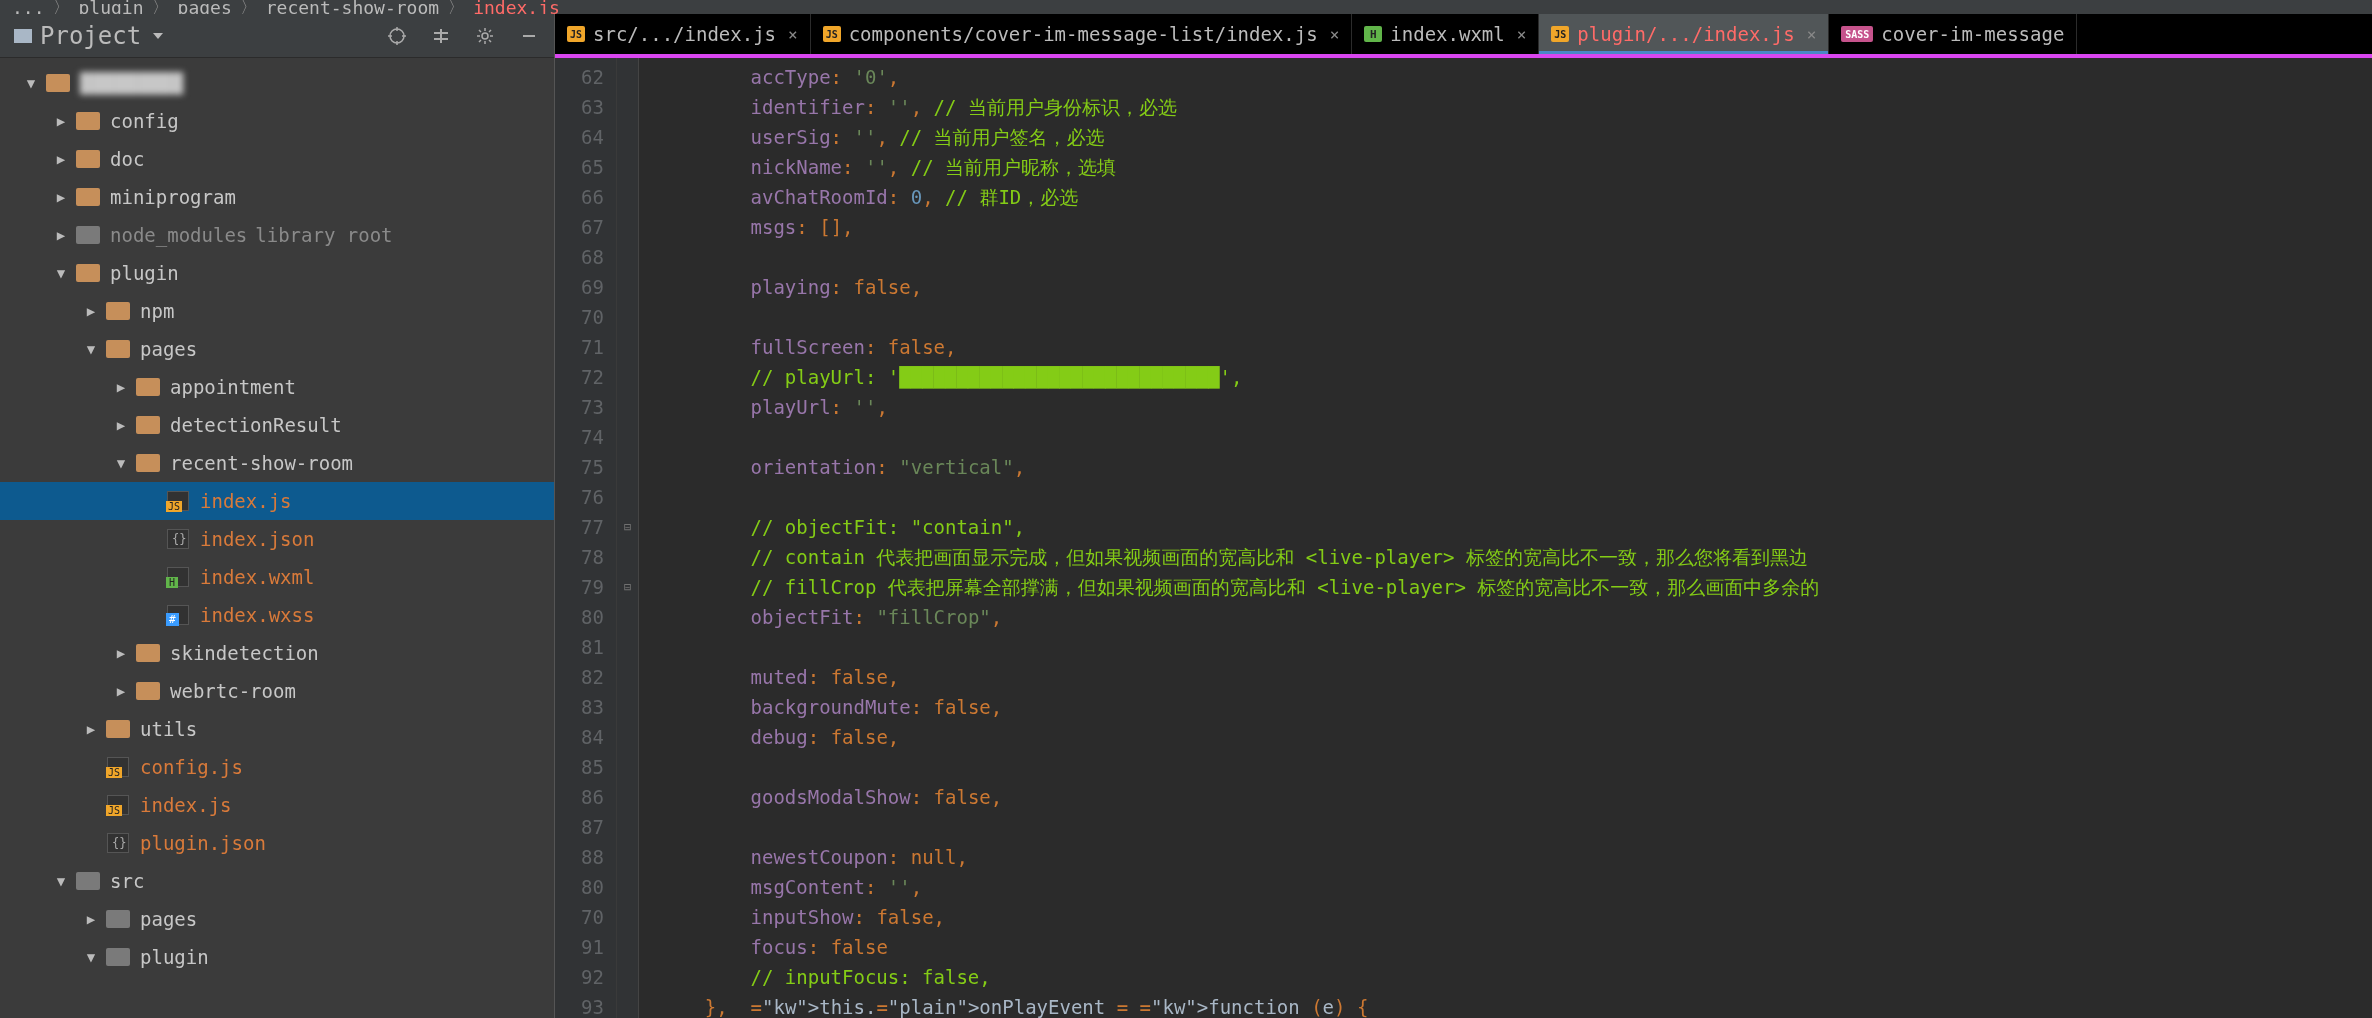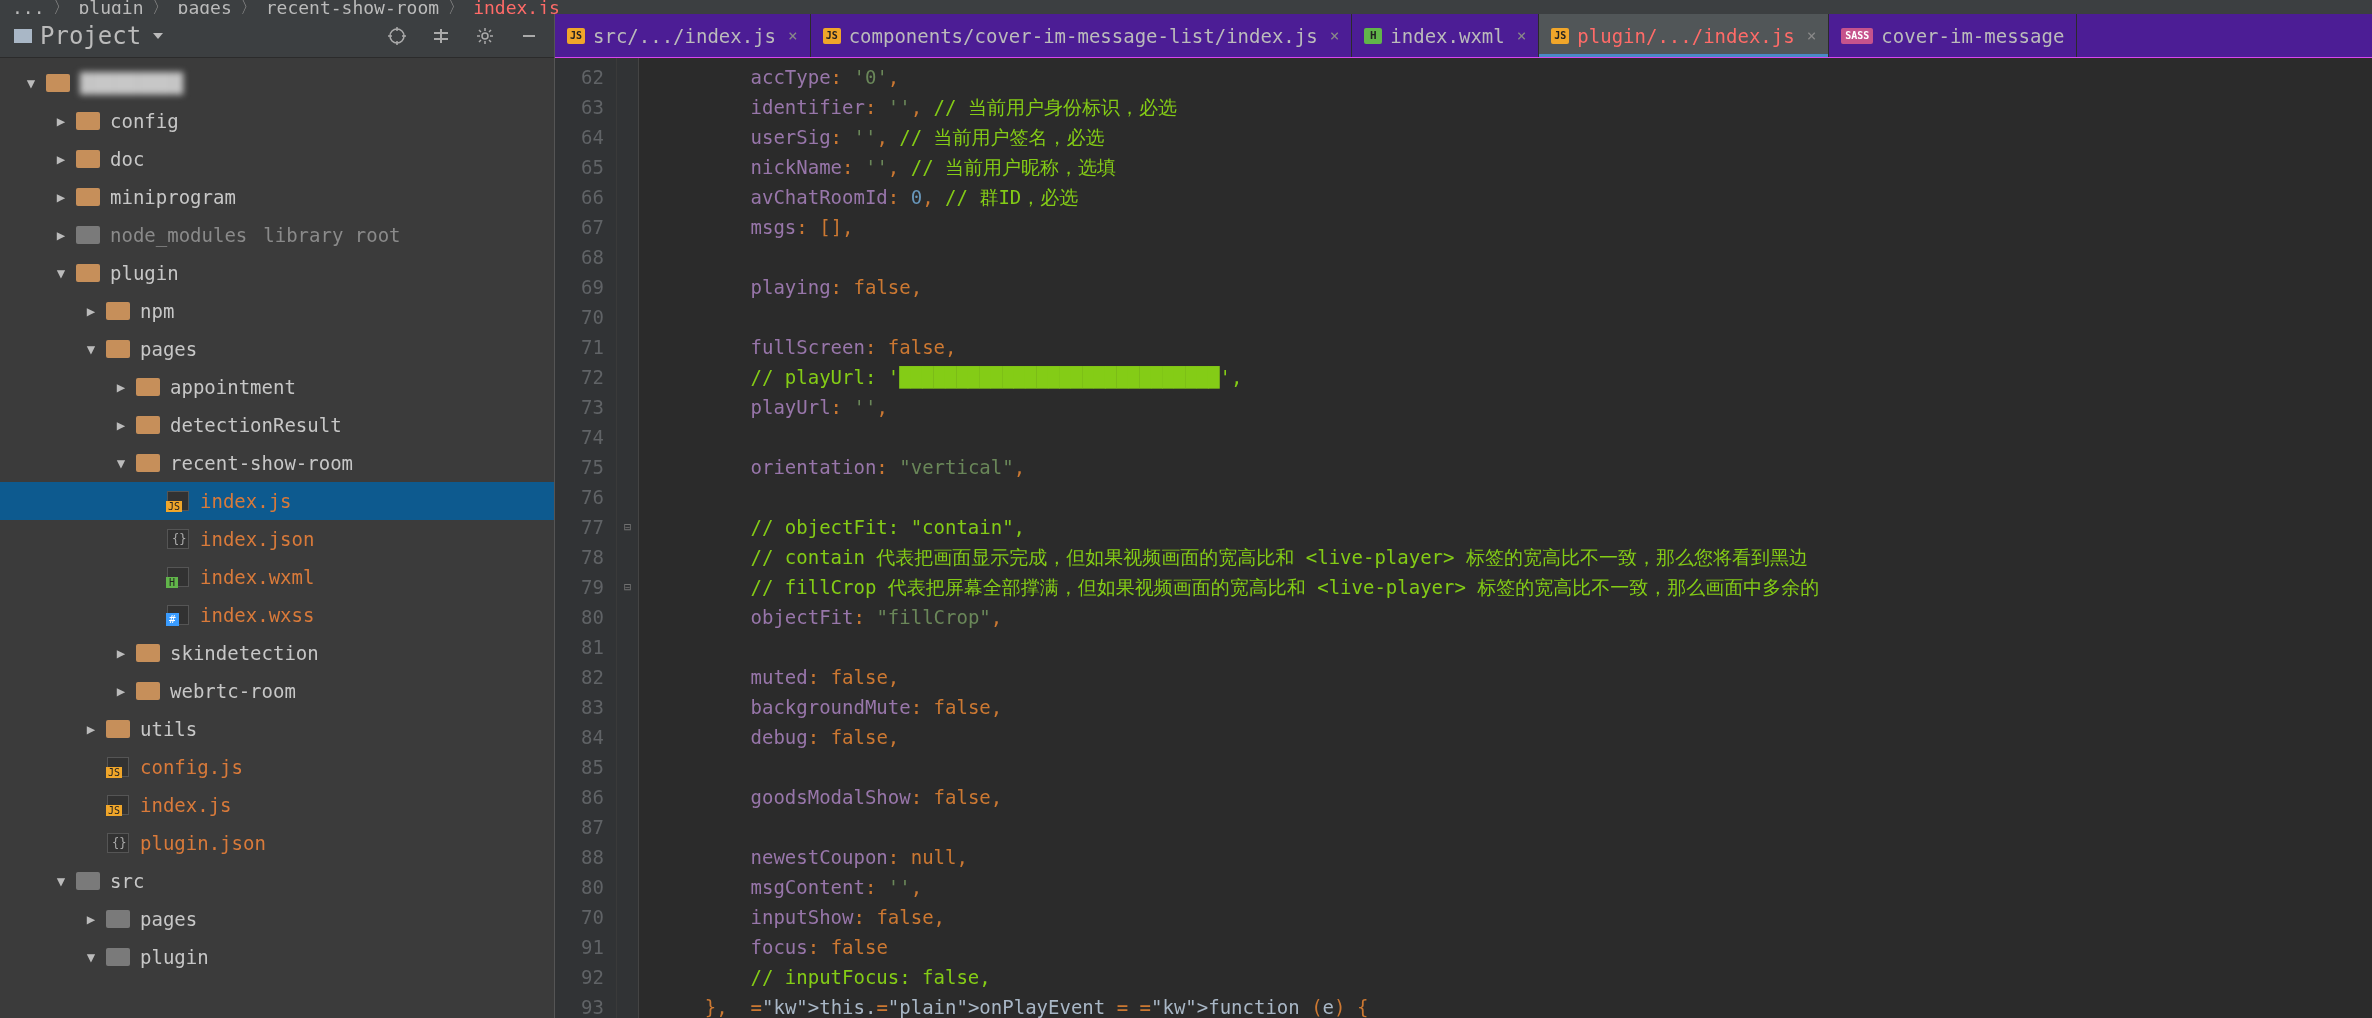--- a/index.html
+++ b/index.html
@@ -35,25 +35,25 @@
     .jsfile:after { content:"JS"; position:absolute; bottom:-2px; left:-2px; font-size:10px; background:#f0a62a; color:#222; padding:0 2px; }
     .jsonfile { width:22px; height:20px; background:#323232; border:1px solid #555; position:relative; }
     .jsonfile:after { content:"{}"; position:absolute; top:2px; left:4px; font-size:12px; color:#aaa; }
     .wxmlfile { width:22px; height:20px; background:#323232; border:1px solid #555; position:relative; }
     .wxmlfile:after { content:"H"; position:absolute; bottom:-2px; left:-2px; font-size:10px; background:#61b54a; color:#222; padding:0 3px; }
     .wxssfile { width:22px; height:20px; background:#323232; border:1px solid #555; position:relative; }
     .wxssfile:after { content:"#"; position:absolute; bottom:-2px; left:-2px; font-size:11px; background:#3a9cff; color:#fff; padding:0 3px; }
     .tree-label { color:#c7c7c7; }
     .tree-label.orange { color:#d97a3a; }
     .tree-label.dim { color:#8a8a8a; }
-    .libroot { color:#8a8a8a; margin-left:16px; }
+    .libroot { color:#8a8a8a; margin-left:8px; }
     .blur { filter:blur(3px); }
     
     .editor { flex:1; display:flex; flex-direction:column; background:#2b2b2b; overflow:hidden;}
-    .tabs { height:44px; background:#4c1d95; display:flex; align-items:stretch; border-bottom:1px solid #d946ef; }
+    .tabs { height:44px; background:#000000; display:flex; align-items:stretch; border-bottom:4px solid #d946ef; }
     .tab { display:flex; align-items:center; gap:8px; padding:0 12px; border-right:1px solid #2b2b2b; font-size:19px; cursor:pointer; position:relative;}
     .tab.active { background:#515658; }
     .tab.active:after { content:""; position:absolute; left:0; right:0; bottom:0; height:3px; background:#4a88c7; }
     .tab .close { color:#888; font-size:16px; margin-left:4px;}
     .tab .js-badge { width:18px; height:16px; background:#f0a62a; color:#222; font-size:10px; font-weight:bold; display:inline-flex; align-items:center; justify-content:center; border-radius:2px;}
     .tab .wxml-badge { width:18px; height:16px; background:#61b54a; color:#222; font-size:11px; font-weight:bold; display:inline-flex; align-items:center; justify-content:center; border-radius:2px;}
     .tab .sass-badge { width:32px; height:16px; background:#c6538c; color:#fff; font-size:10px; font-weight:bold; display:inline-flex; align-items:center; justify-content:center; border-radius:2px;}
     .tab-label.red { color:#ff6b68; }
     .tab-label.plain { color:#bbbbbb; }
     .code { flex:1; display:flex; overflow:hidden; }

